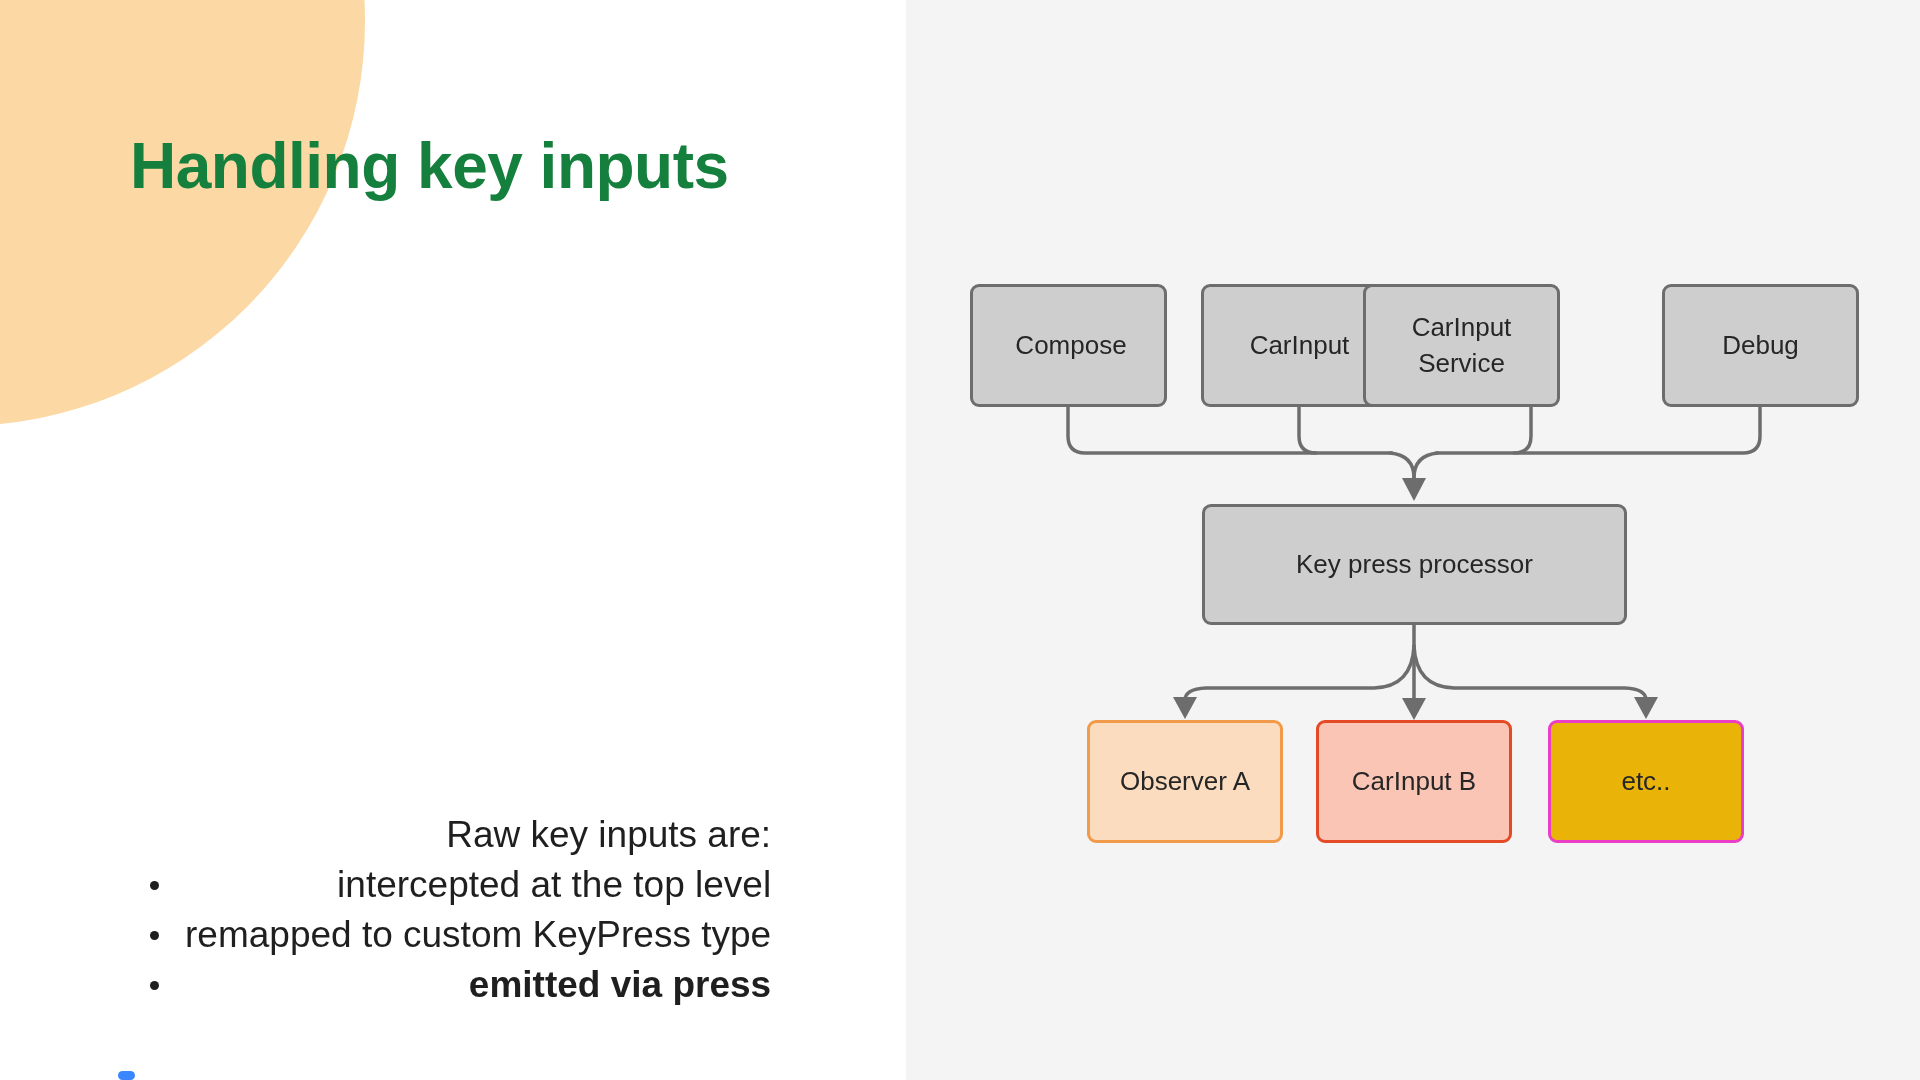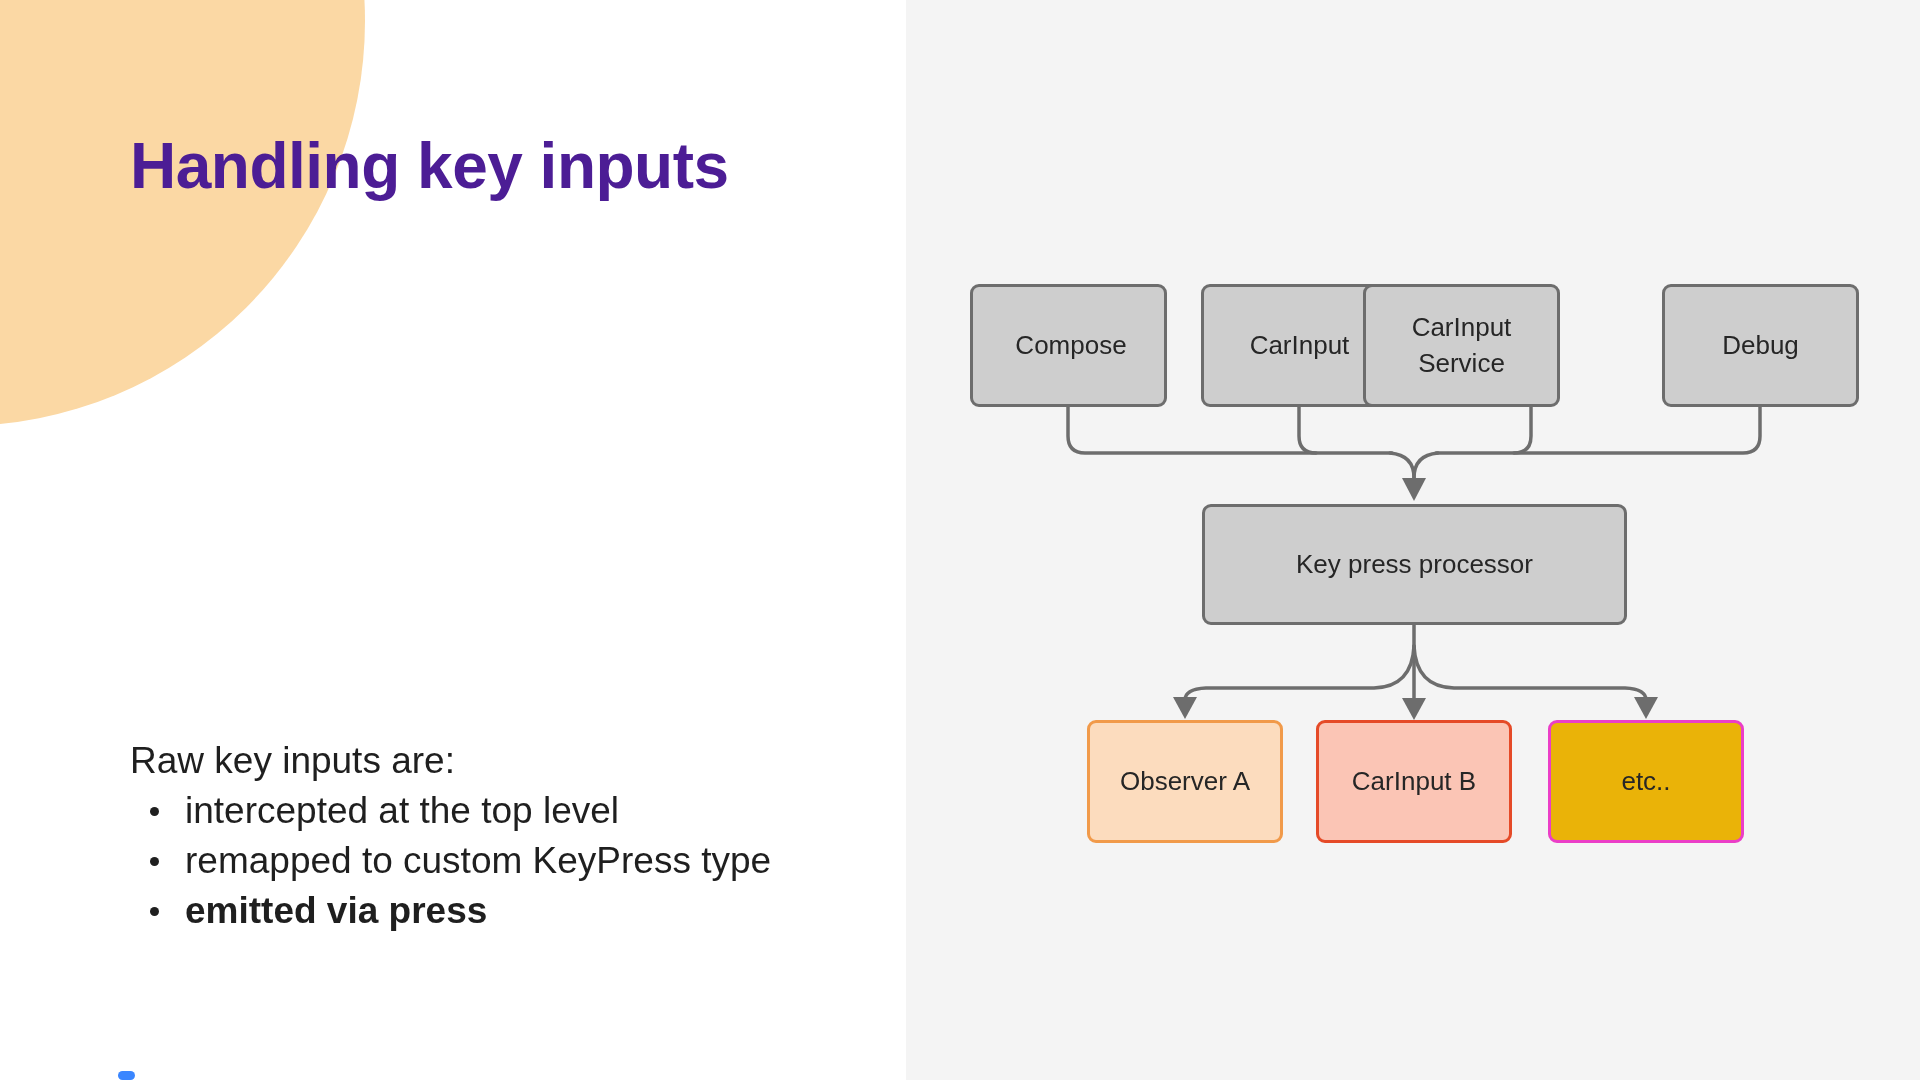--- a/index.html
+++ b/index.html
@@ -30,29 +30,30 @@
   }
   .title {
     position: absolute;
     left: 130px;
     top: 128px;
     margin: 0;
     font-size: 64px;
     line-height: 1.2;
     font-weight: bold;
     letter-spacing: -0.5px;
-    color: #4c1d95;
+    color: #15803d;
   }
   .body-text {
     position: absolute;
     left: 130px;
-    top: 736px;
+    top: 810px;
     font-size: 37px;
     line-height: 50px;
     color: #1f1f1f;
+    text-align: right;
   }
   .body-text p { margin: 0; }
   .bullets { margin: 0; padding: 0; list-style: none; }
   .bullets li { position: relative; padding-left: 55px; }
   .bullets li .dot {
     position: absolute;
     left: 20px;
     top: 21px;
     width: 9px;
     height: 9px;

